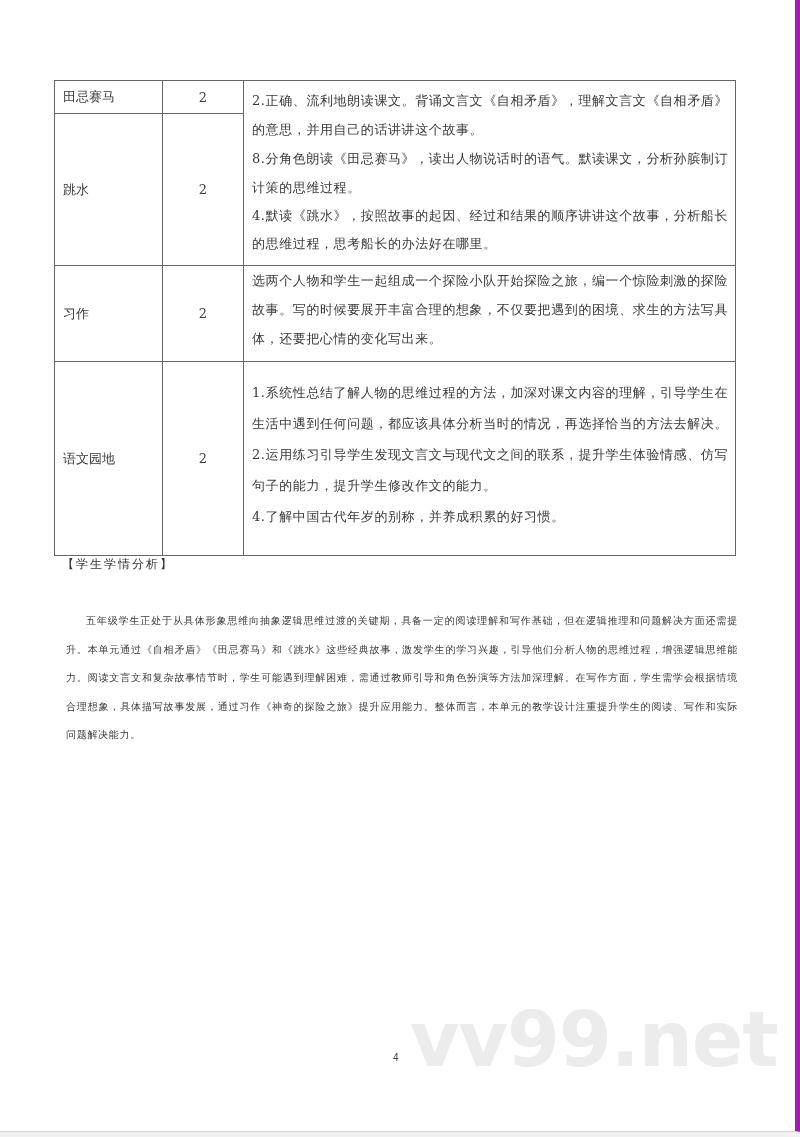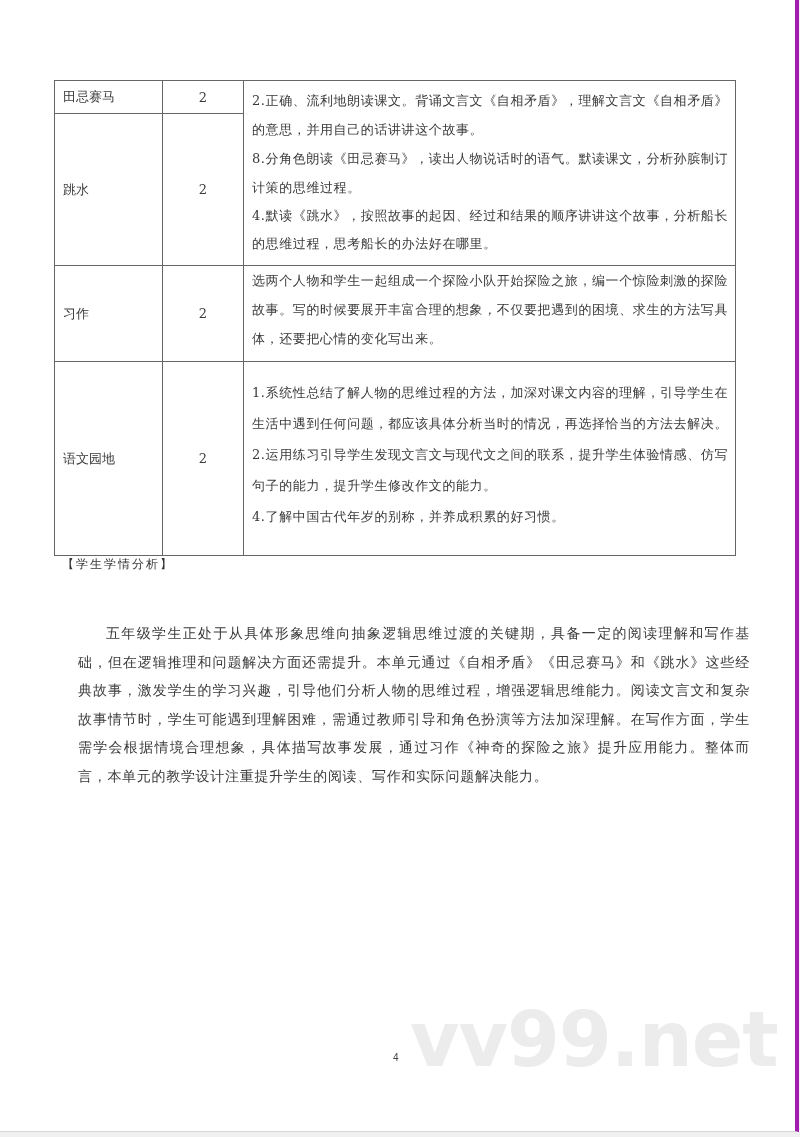--- a/index.html
+++ b/index.html
@@ -3,39 +3,39 @@
 <meta charset="utf-8">
 <style>
   html, body { margin: 0; padding: 0; }
   body {
     width: 800px; height: 1137px; background: #f0f0f0;
     font-family: "DejaVu Serif", "Liberation Serif", serif;
     color: #333; position: relative; overflow: hidden;
   }
   .page {
     position: absolute; left: 0; top: 0; width: 795px; height: 1131px;
-    background: #fff; border-right: 4px solid #a21caf; border-bottom: 1px solid #d5d5d5;
+    background: #fff; border-right: 6px solid #a21caf; border-bottom: 1px solid #d5d5d5;
   }
   table.plan {
     position: absolute; left: 54px; top: 80px; width: 682px;
     border-collapse: collapse; font-size: 13px; color: #3a3a3a;
   }
   table.plan td { border: 1px solid #666; vertical-align: middle; }
   td.name { width: 98px; padding-left: 8px; }
   td.hours { width: 78px; text-align: center; }
   td.goal { padding: 0 6px 8px 8px; line-height: 29px; letter-spacing: 0.6px; }
   td.goal p { margin: 0; }
   .h-row { height: 33px; }
   .section-title {
     position: absolute; left: 62px; top: 556px; font-size: 12px; letter-spacing: 2px; color: #333; text-align: right;
   }
   .para {
     position: absolute; left: 62px; top: 603px; width: 672px;
-    font-size: 14px; line-height: 28.5px; text-indent: 2em; letter-spacing: 0.7px; color: #3a3a3a;
-    text-align: justify; margin: 16px;
+    font-size: 10px; line-height: 28.5px; text-indent: 2em; letter-spacing: 0.7px; color: #3a3a3a;
+    text-align: justify; margin: 4px;
   }
   .page-num {
     position: absolute; left: 393px; top: 1052px; font-size: 10px; color: #444;
     font-family: "Liberation Sans", sans-serif;
   }
   .watermark {
     position: absolute; left: 366px; top: 995px; font-size: 76px; font-weight: bold;
     color: #ececec; font-family: "DejaVu Sans", sans-serif; letter-spacing: -1px; z-index: 0; margin-left: 44px;
   }
   .page-num { z-index: 1; }

